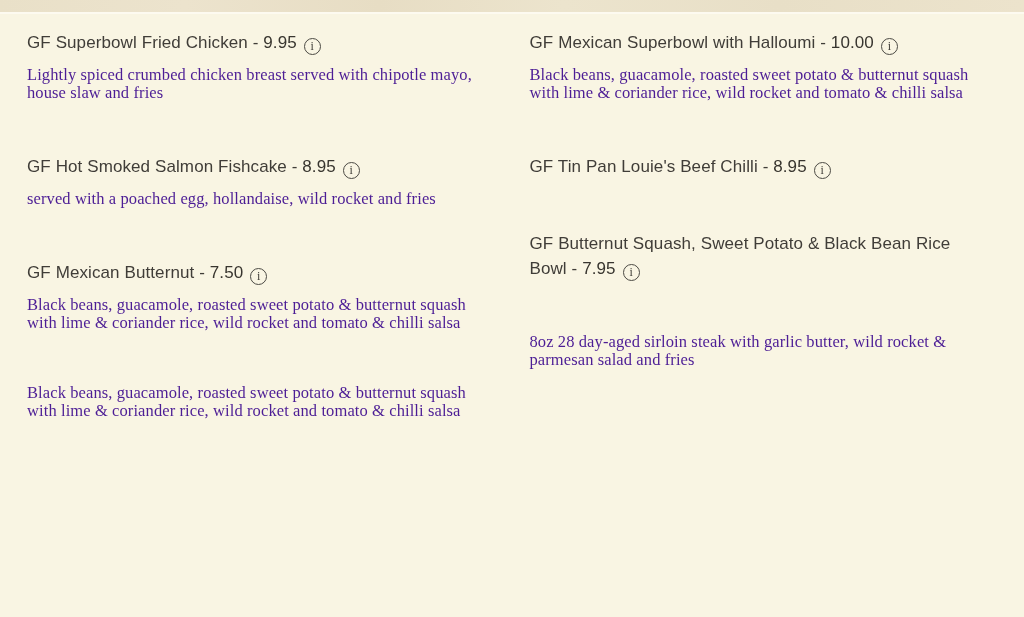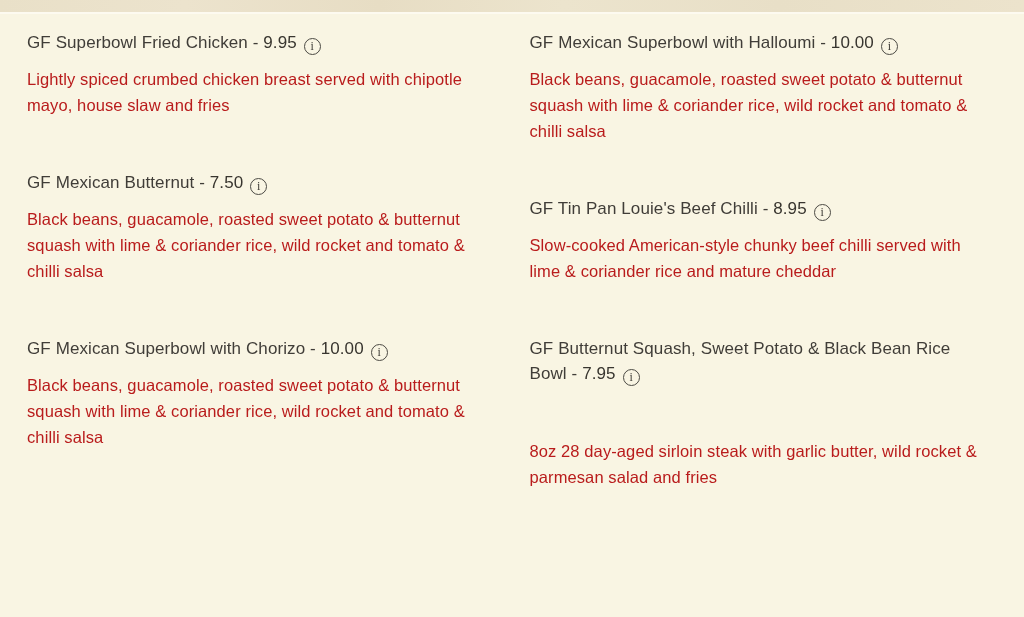--- a/index.html
+++ b/index.html
@@ -54,58 +54,61 @@
     font-size: 12px;
     line-height: 1;
     color: #3f3d37;
     vertical-align: -2px;
     cursor: pointer;
     box-sizing: border-box;
   }
   .item-desc {
     margin: 11px 0 0 0;
     font-size: 16.5px;
-    line-height: 26px;
-    color: #b91c1c;
+    line-height: 18px;
+    color: #4c1d95;
     letter-spacing: 0.1px;
     max-width: 462px;
+    font-family: Liberation Serif, serif;
   }
 </style>
 </head>
 <body>
 
 <div class="top-strip"></div>
 
 <div class="menu">
   <div class="menu-col">
   <div class="menu-item">
     <h3 class="item-title"><span class="item-name">GF Superbowl Fried Chicken</span> <span class="sep">-</span> <span class="price">9.95</span><span class="info-icon">i</span></h3>
     <p class="item-desc">Lightly spiced crumbed chicken breast served with chipotle mayo, house slaw and fries</p>
   </div>
 
+  <div class="menu-item">
+    <h3 class="item-title"><span class="item-name">GF Hot Smoked Salmon Fishcake</span> <span class="sep">-</span> <span class="price">8.95</span><span class="info-icon">i</span></h3>
+    <p class="item-desc">served with a poached egg, hollandaise, wild rocket and fries</p>
+  </div>
 
   <div class="menu-item">
     <h3 class="item-title"><span class="item-name">GF Mexican Butternut</span> <span class="sep">-</span> <span class="price">7.50</span><span class="info-icon">i</span></h3>
     <p class="item-desc">Black beans, guacamole, roasted sweet potato &amp; butternut squash with lime &amp; coriander rice, wild rocket and tomato &amp; chilli salsa</p>
   </div>
 
   <div class="menu-item">
-    <h3 class="item-title"><span class="item-name">GF Mexican Superbowl with Chorizo</span> <span class="sep">-</span> <span class="price">10.00</span><span class="info-icon">i</span></h3>
     <p class="item-desc">Black beans, guacamole, roasted sweet potato &amp; butternut squash with lime &amp; coriander rice, wild rocket and tomato &amp; chilli salsa</p>
   </div>
 </div>
   <div class="menu-col">
   <div class="menu-item">
     <h3 class="item-title"><span class="item-name">GF Mexican Superbowl with Halloumi</span> <span class="sep">-</span> <span class="price">10.00</span><span class="info-icon">i</span></h3>
     <p class="item-desc">Black beans, guacamole, roasted sweet potato &amp; butternut squash with lime &amp; coriander rice, wild rocket and tomato &amp; chilli salsa</p>
   </div>
 
   <div class="menu-item">
     <h3 class="item-title"><span class="item-name">GF Tin Pan Louie's Beef Chilli</span> <span class="sep">-</span> <span class="price">8.95</span><span class="info-icon">i</span></h3>
-    <p class="item-desc">Slow-cooked American-style chunky beef chilli served with lime &amp; coriander rice and mature cheddar</p>
   </div>
 
   <div class="menu-item">
     <h3 class="item-title"><span class="item-name">GF Butternut Squash, Sweet Potato &amp; Black Bean Rice Bowl</span> <span class="sep">-</span> <span class="price">7.95</span><span class="info-icon">i</span></h3>
   </div>
 
   <div class="menu-item">
     <p class="item-desc">8oz 28 day-aged sirloin steak with garlic butter, wild rocket &amp; parmesan salad and fries</p>
   </div>
 </div>

